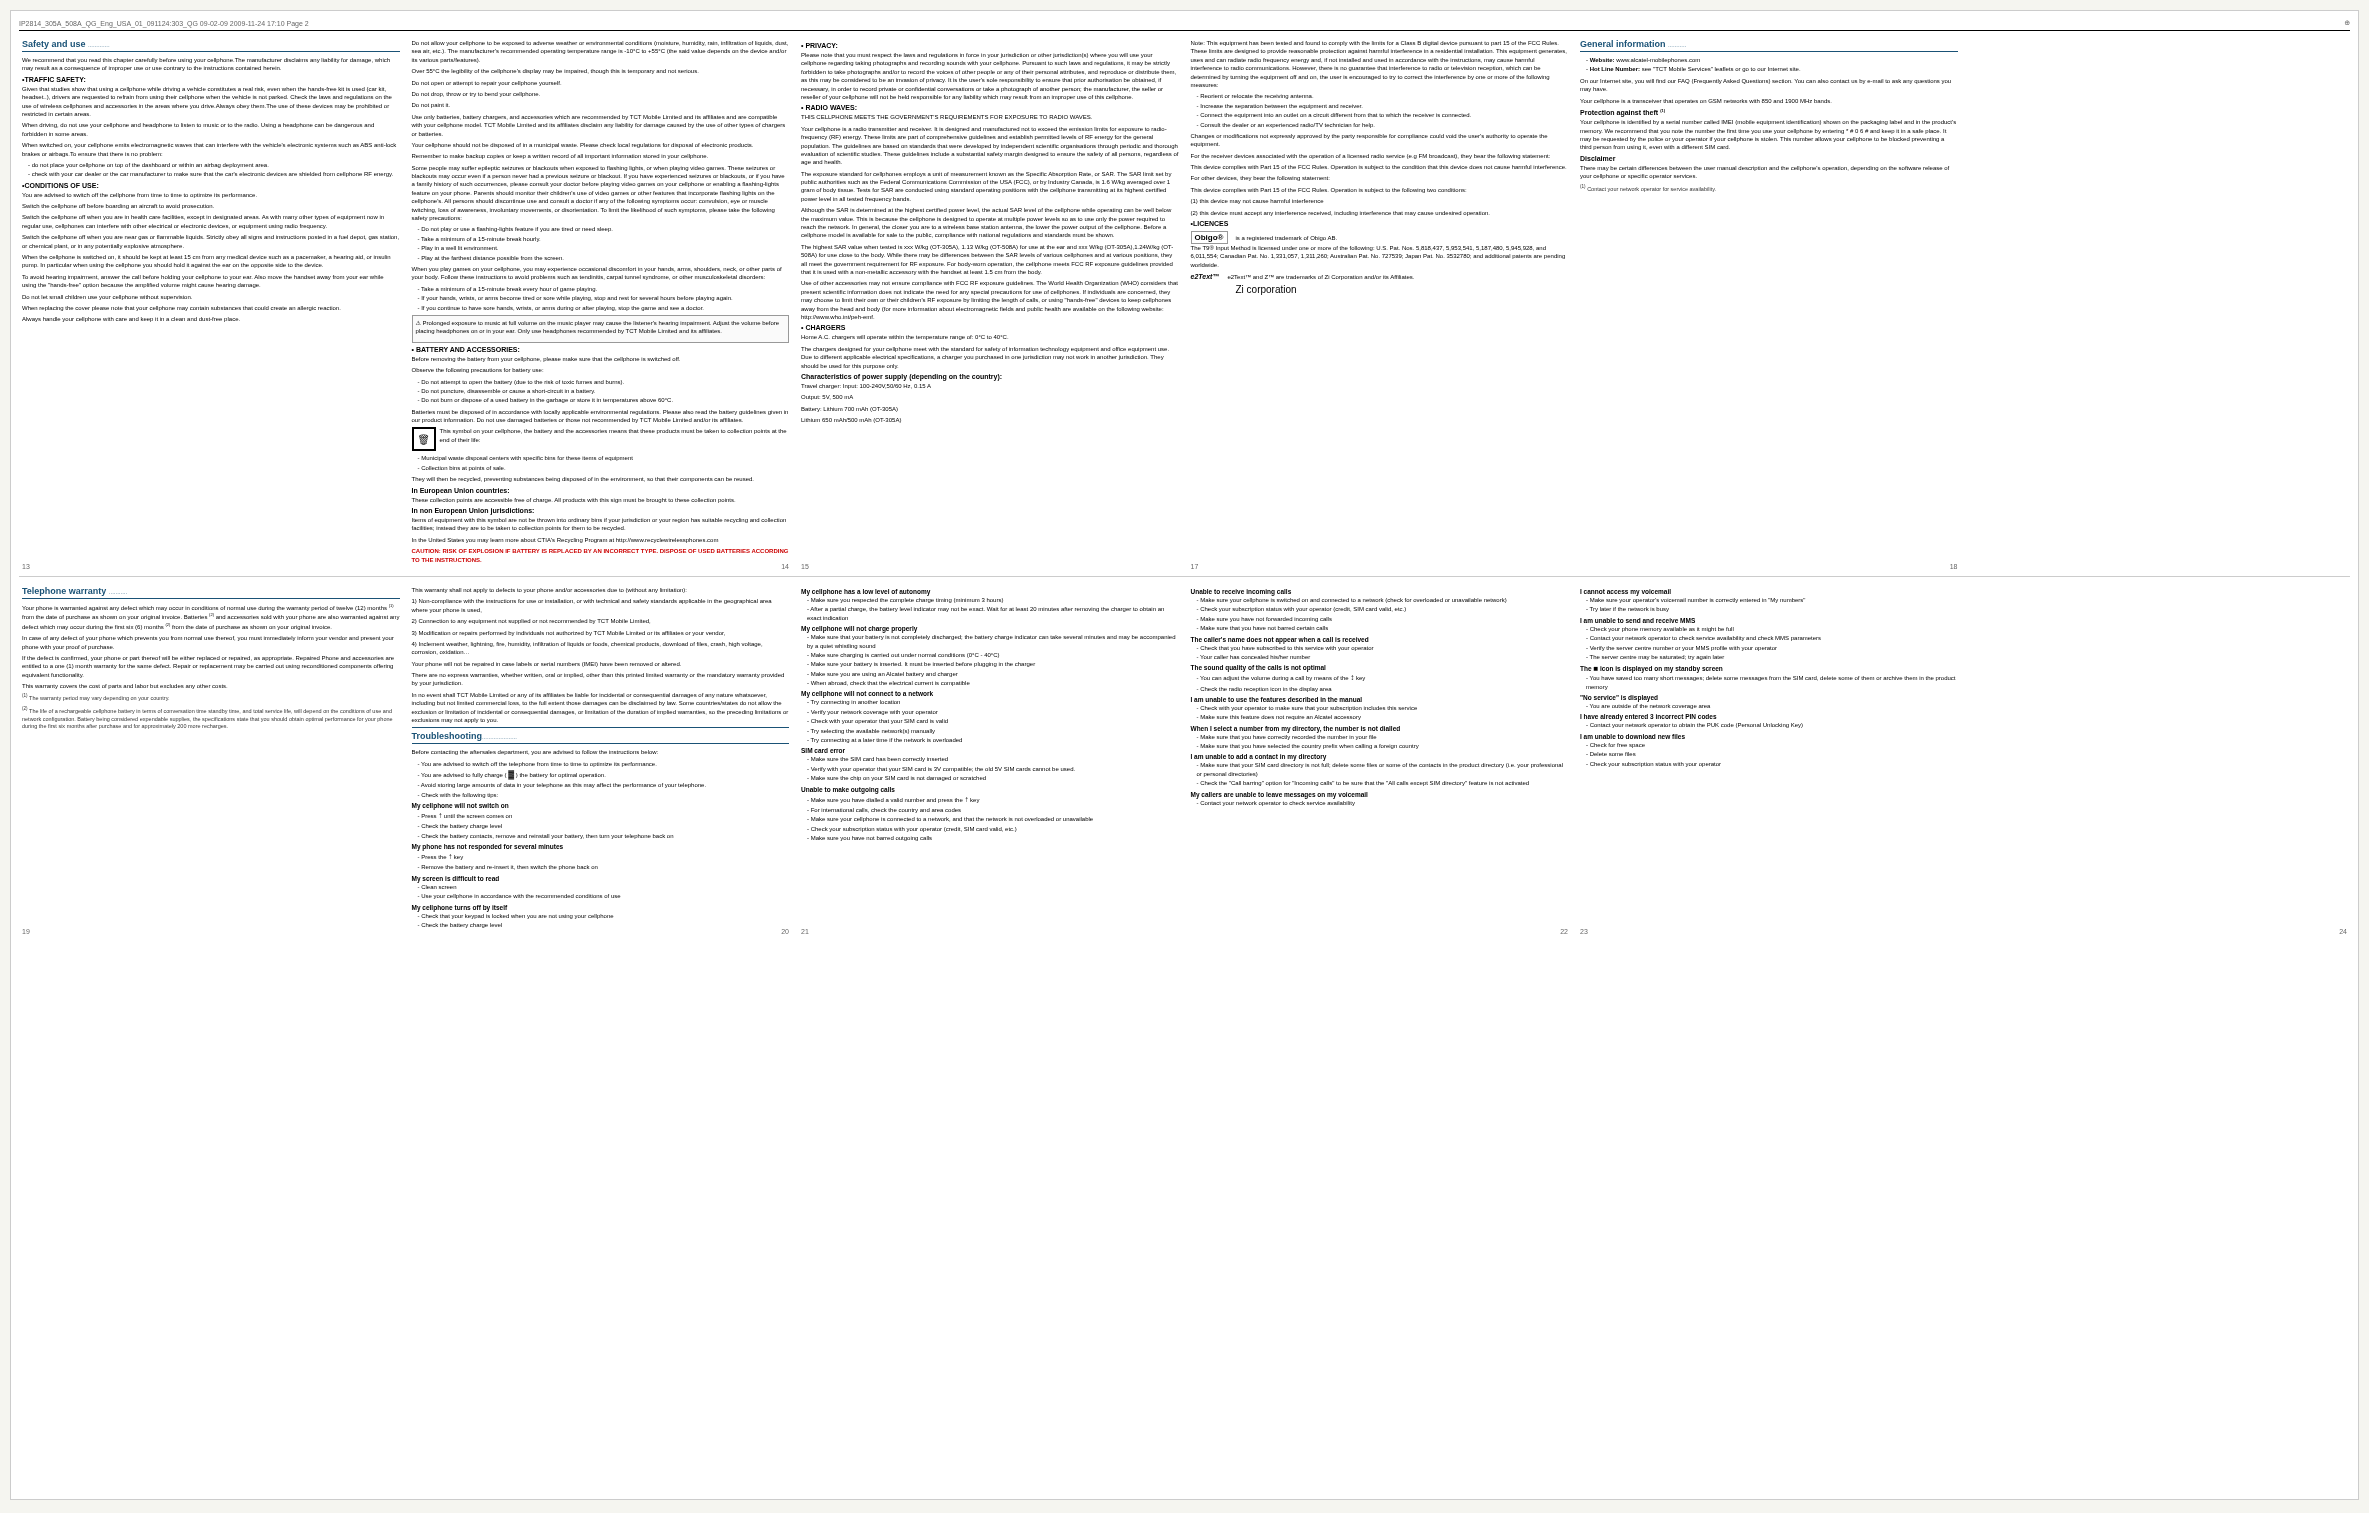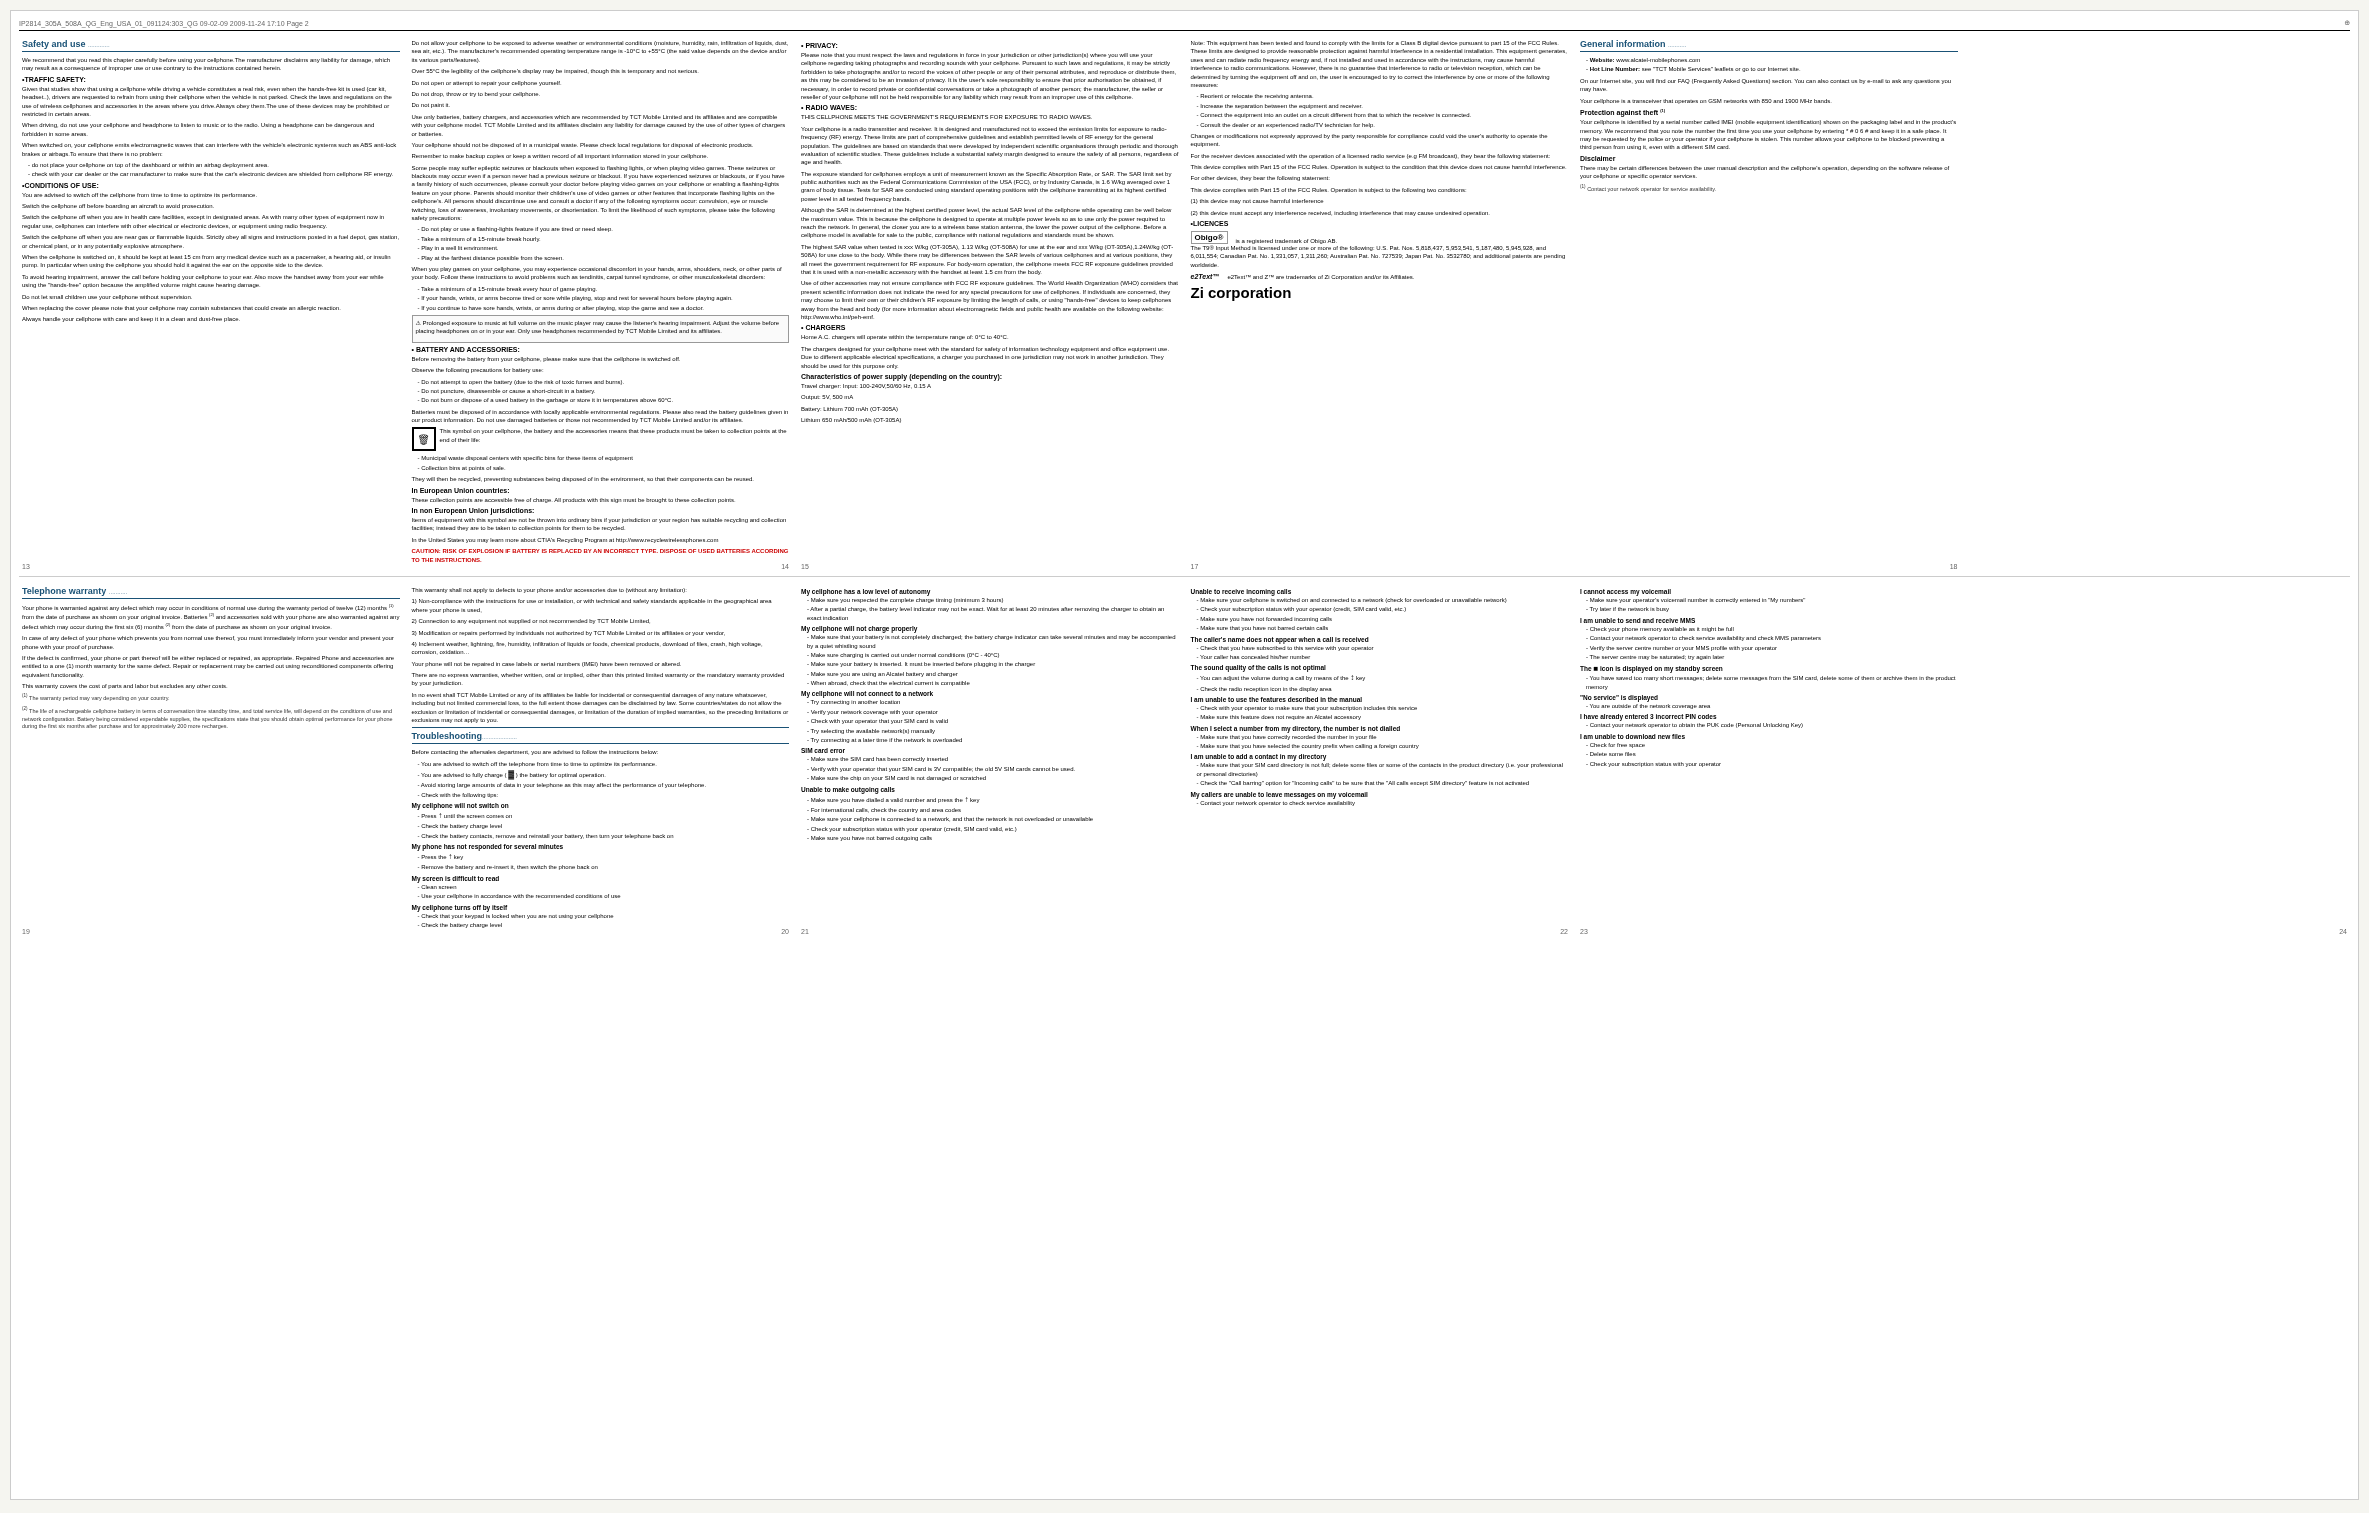--- a/index.html
+++ b/index.html
@@ -164,21 +164,21 @@
       padding-top: 6px;
     }
 
     .divider-line {
       border-top: 1px solid #1a5276;
       margin: 3px 0;
     }
 
     .logo-row {
       display: flex;
-      align-items: flex-end;
+      align-items: center;
       gap: 8px;
       margin-top: 4px;
     }
 
     .superscript {
       font-size: 4px;
       vertical-align: super;
     }
 
     .dash-list {
@@ -347,21 +347,21 @@
         <span style="font-size:6px;"> is a registered trademark of Obigo AB.</span>
       </div>
       <p>The T9® Input Method is licensed under one or more of the following: U.S. Pat. Nos. 5,818,437, 5,953,541, 5,187,480, 5,945,928, and 6,011,554; Canadian Pat. No. 1,331,057, 1,311,260; Australian Pat. No. 727539; Japan Pat. No. 3532780; and additional patents are pending worldwide.</p>
 
       <div class="logo-row">
         <span style="font-size:7px; font-style:italic; font-weight:bold;">e2Text™</span>
         <span style="font-size:6px;"> e2Text™ and Z™ are trademarks of Zi Corporation and/or its Affiliates.</span>
       </div>
 
       <div class="logo-row">
-        <span style="font-size:15px; font-weight:bold;">Zi corporation</span>
+        <span style="font-size:10px; font-weight:normal;margin-left:45px;">Zi corporation</span>
       </div>
 
       <div class="page-number page-number-left">17</div>
     </div>
 
     <div class="section">
 
       <div class="section-title">General information <span style="font-weight:normal;font-size:6px;">...........</span></div>
 
       <ul class="dash-list">

